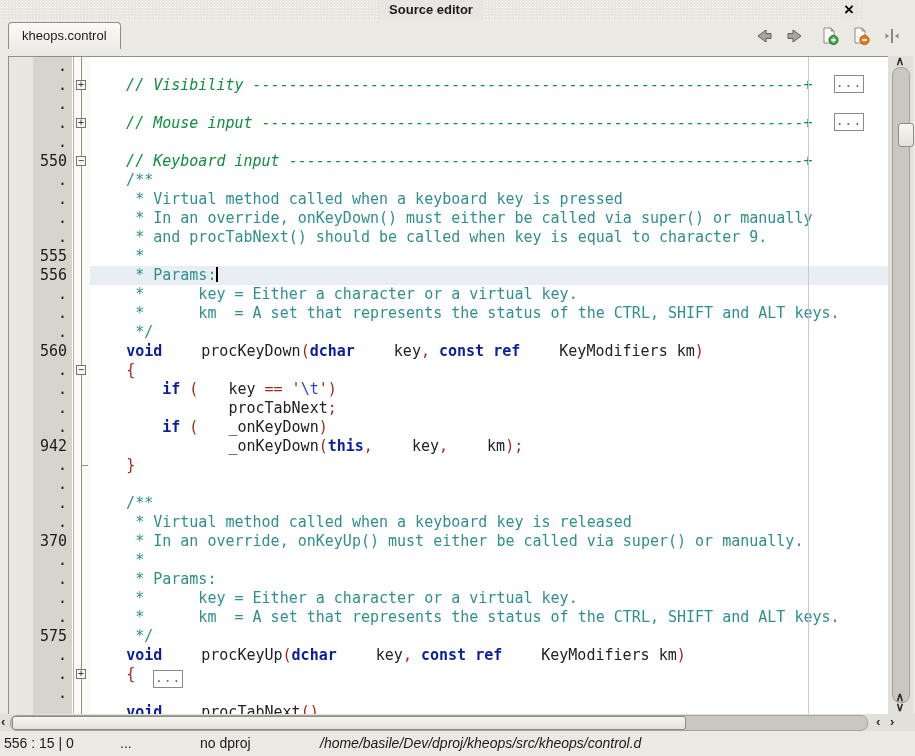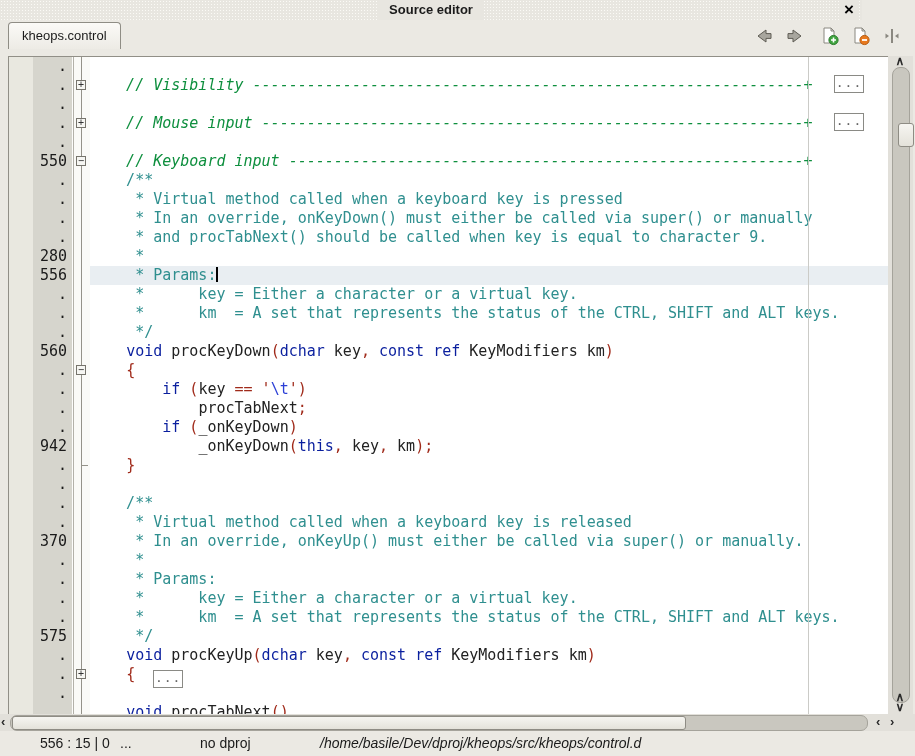--- a/index.html
+++ b/index.html
@@ -64,22 +64,22 @@
     font-family:"DejaVu Sans Mono", monospace;font-size:10px;line-height:8px;text-align:center;color:#333;
   }
   .foldend{position:absolute;left:9px;top:9px;width:7px;height:1px;background:#949289;}
   .cell-code{
     flex:1;white-space:pre;position:relative;
     font-family:"DejaVu Sans Mono", monospace;font-size:15px;line-height:19px;color:#222;
   }
   .row.current .cell-code{background:#E9EEF2;}
   .tok-c{color:#0E8F3E;font-style:italic;}
   .tok-d{color:#2F8F8F;}
-  .tok-k{color:#0A1F9E;font-weight:normal;text-align:right;}
-  .tok-i{color:#222222;}
+  .tok-k{color:#0A1F9E;font-weight:bold;text-align:right;}
+  .tok-i{color:#222222;margin-left:30px;}
   .tok-p{color:#A02A1A;}
   .tok-s{color:#2B3FD6;}
   .tok-w{color:#222222;}
   .caret{display:inline-block;width:2px;height:15px;background:#000;vertical-align:-2px;}
   .ellipsis-box{
     display:inline-block;box-sizing:border-box;border:1px solid #8A8A85;background:#FFFFFF;
     width:30px;height:18px;line-height:13px;text-align:center;
     color:#666;font-size:13px;letter-spacing:1px;font-family:"DejaVu Sans Mono", monospace;
   }
   .ellipsis-box.inline{margin-left:18px;vertical-align:-3px;}
@@ -110,21 +110,21 @@
     position:absolute;left:1px;top:0px;width:672px;height:12px;
     background:linear-gradient(#F6F5F1,#E4E2DA);border:1px solid #8E8C84;border-radius:3px;
   }
   .h-arrow{position:absolute;font-size:13px;font-weight:bold;color:#2A2A2A;line-height:16px;}
   .hs-left{left:1px;top:0;}
   .hs-left2{left:876px;top:0;}
   .hs-right{left:890px;top:0;}
   
   .statusbar{position:absolute;left:0;top:731px;width:915px;height:25px;background:#EBE9E3;}
   .status-item{position:absolute;top:4px;font-size:14px;color:#1A1A1A;white-space:pre;}
-  .st-pos{left:4px;margin-left:36px;}
+  .st-pos{left:4px;}
   .st-ell{left:120px;}
   .st-macro{left:200px;}
   .st-path{left:320px;font-style:italic;}
 </style>
 </head>
 <body>
 
 <div class="titlebar">
   <span class="title-chip">Source editor</span>
   <span class="close-x">×</span>
@@ -249,21 +249,21 @@
           <div class="cell-code"><span class="tok-d">     * In an override, onKeyDown() must either be called via super() or manually</span></div>
         </div>
         <div class="row">
           <div class="cell-strip"></div>
           <div class="cell-num">.</div>
           <div class="cell-fold"></div>
           <div class="cell-code"><span class="tok-d">     * and procTabNext() should be called when key is equal to character 9.</span></div>
         </div>
         <div class="row">
           <div class="cell-strip"></div>
-          <div class="cell-num">280</div>
+          <div class="cell-num">555</div>
           <div class="cell-fold"></div>
           <div class="cell-code"><span class="tok-d">     *</span></div>
         </div>
         <div class="row current">
           <div class="cell-strip"></div>
           <div class="cell-num">556</div>
           <div class="cell-fold"></div>
           <div class="cell-code"><span class="tok-d">     * Params:</span><span class="caret"></span></div>
         </div>
         <div class="row">

